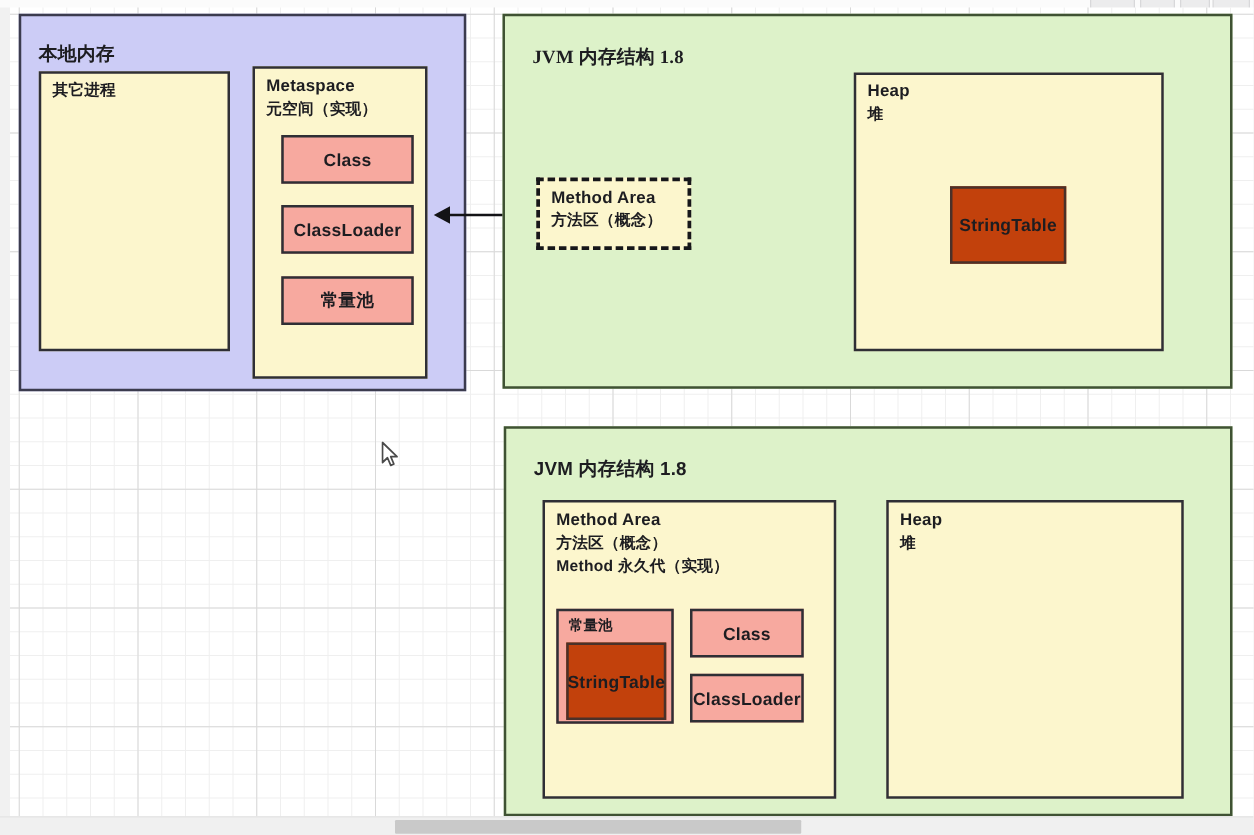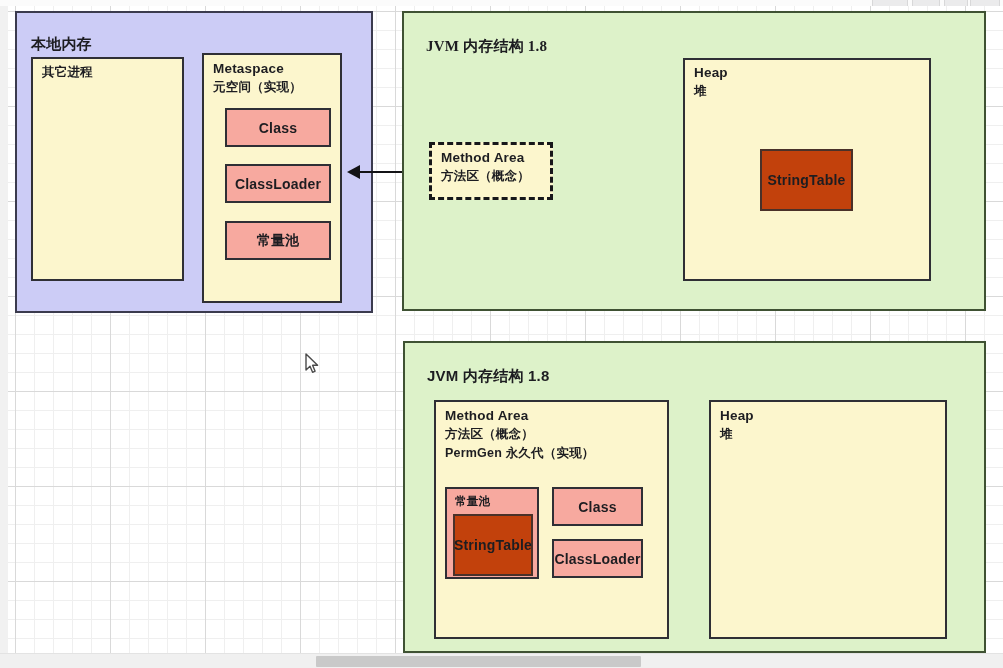--- a/index.html
+++ b/index.html
@@ -222,21 +222,21 @@
       </div>
     </div>
 
     <div class="box panel-green" style="left:395px; top:335px; width:583px; height:312px;">
       <div class="box-label t-title" style="left:22px; top:24px;">JVM 内存结构 1.8</div>
     </div>
 
     <div class="box box-yellow" style="left:426px; top:394px; width:235px; height:239px;">
       <div class="box-label t-head" style="left:9px; top:6px;">Method Area</div>
       <div class="box-label t-sub" style="left:9px; top:25px;">方法区（概念）</div>
-      <div class="box-label t-sub" style="left:9px; top:44px;">PermGen 永久代（实现）</div>
+      <div class="box-label t-sub" style="left:9px; top:44px;">Method 永久代（实现）</div>
 
       <div class="box box-salmon" style="left:9px; top:85px; width:94px; height:92px;">
         <div class="box-label t-small">常量池</div>
         <div class="box box-coral" style="left:6px; top:25px; width:80px; height:62px;">
           <div class="center-text">StringTable</div>
         </div>
       </div>
 
       <div class="box box-salmon" style="left:116px; top:85px; width:91px; height:39px;">
         <div class="center-text">Class</div>

